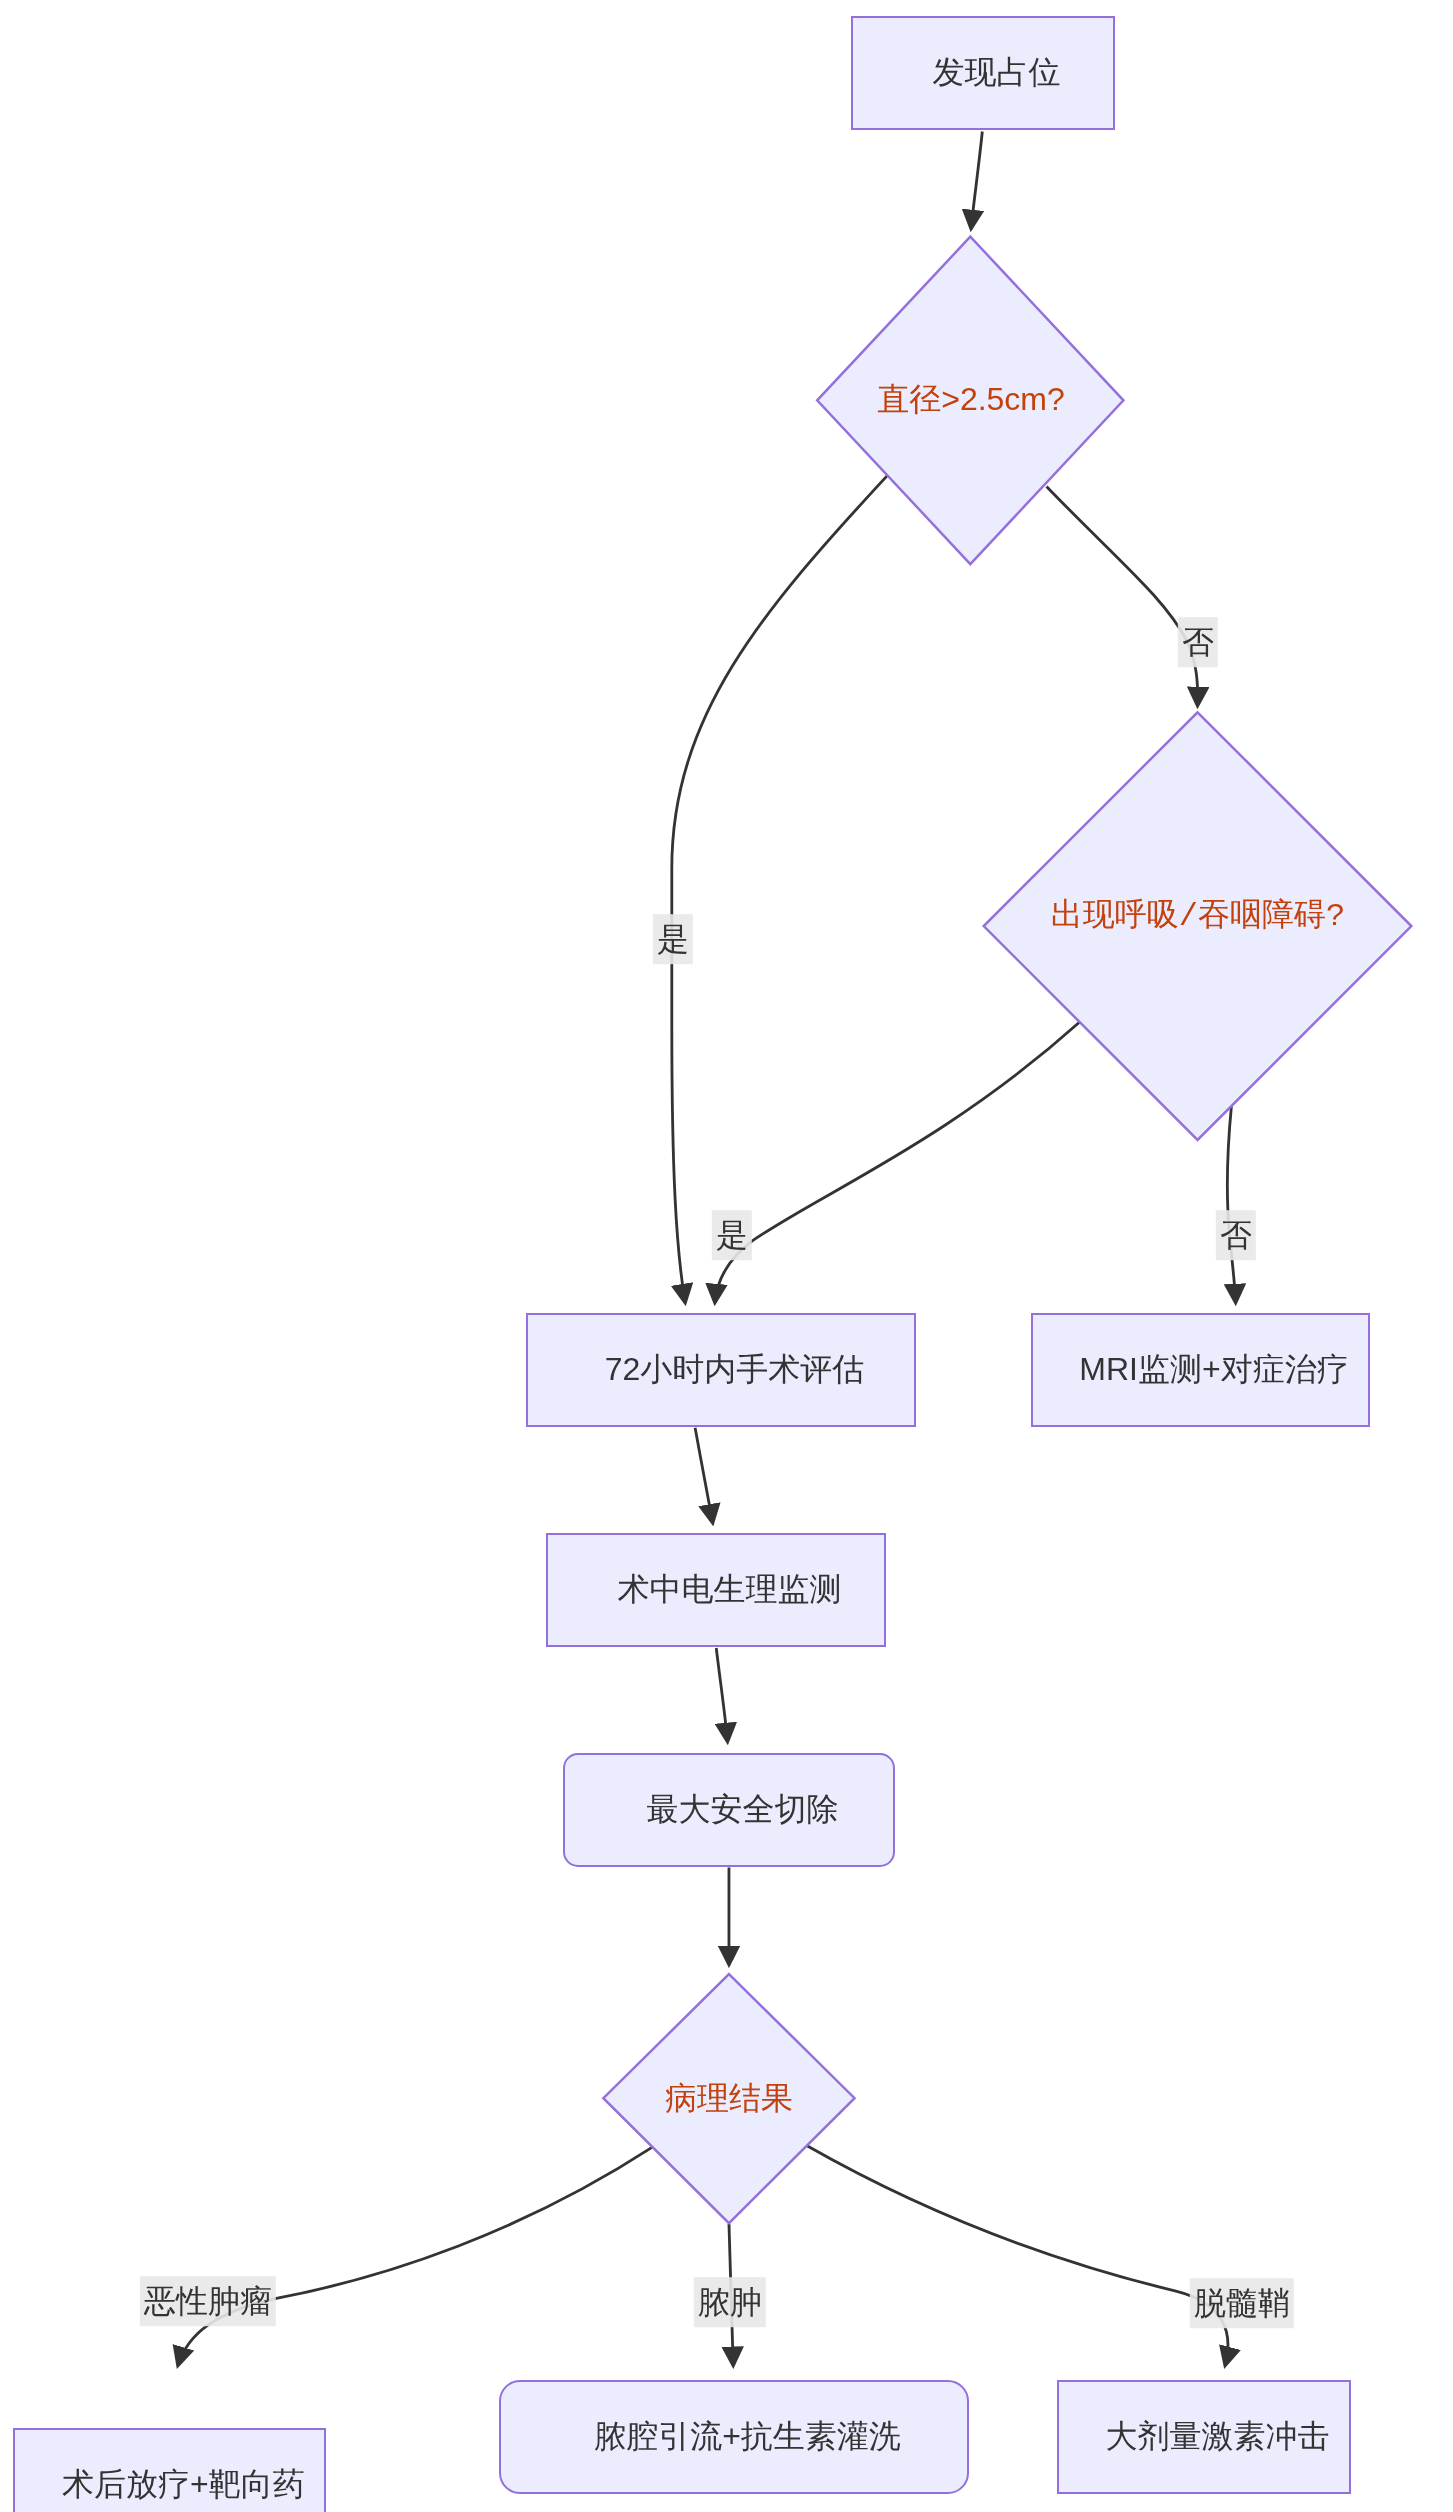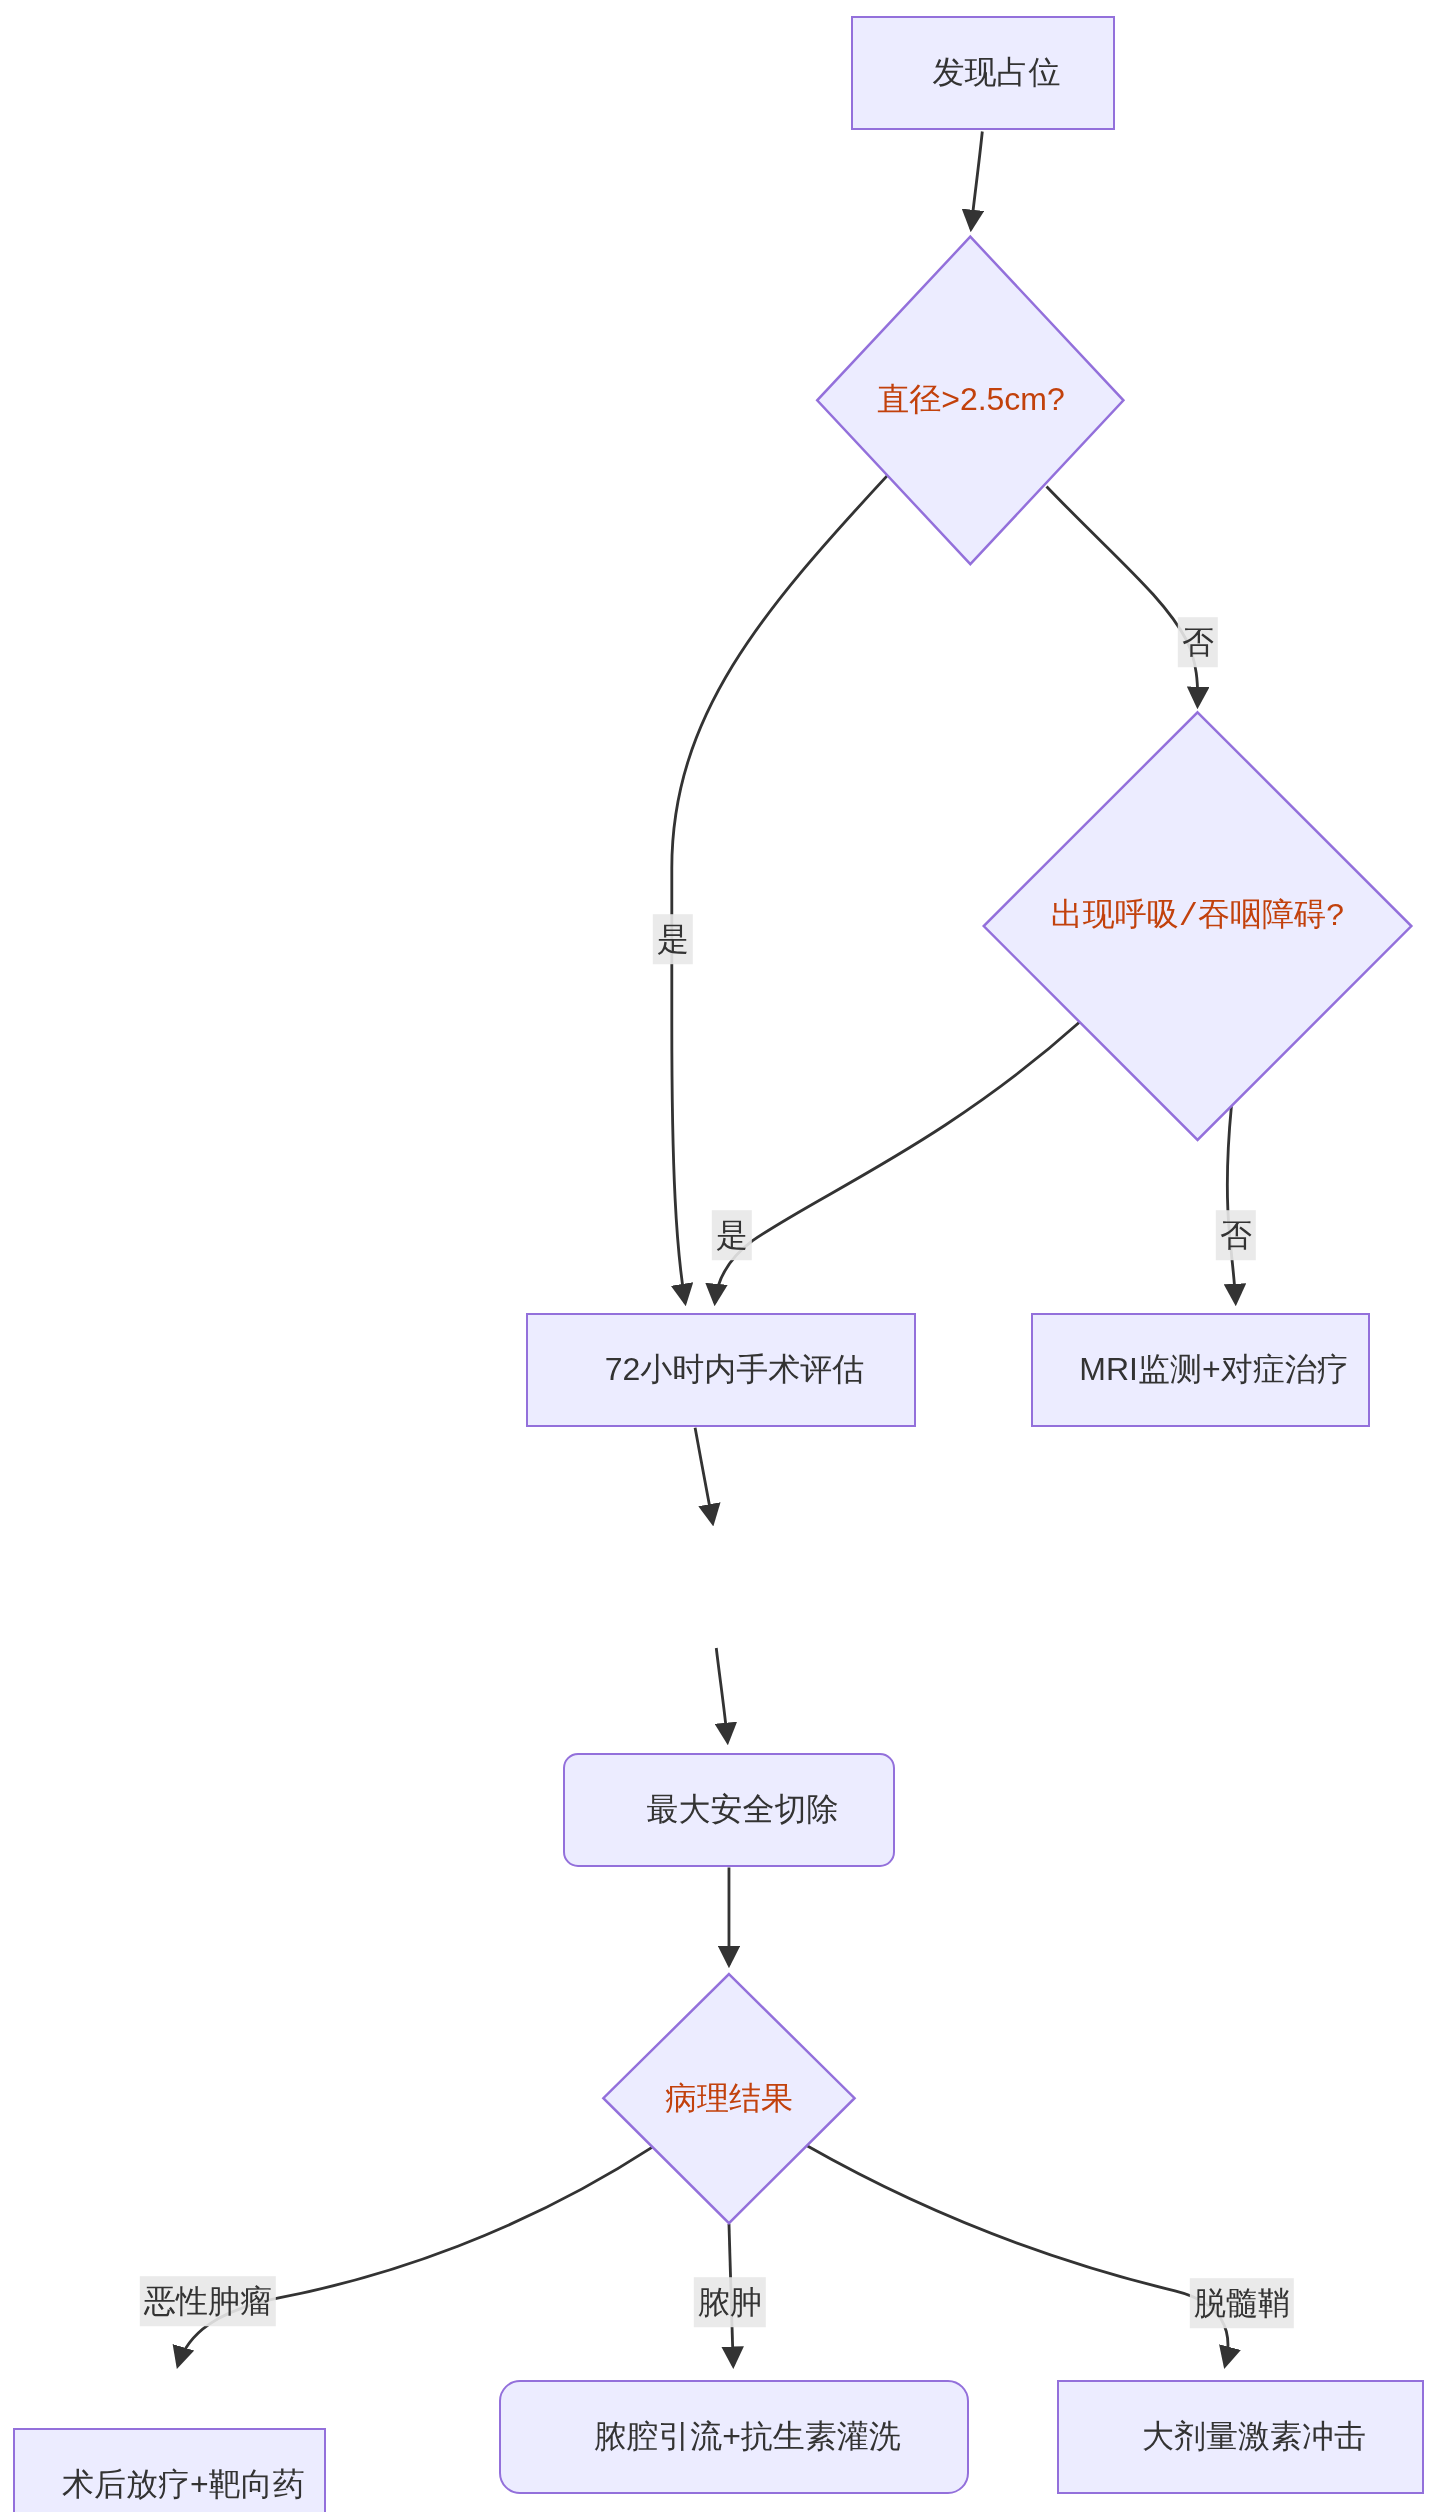--- a/index.html
+++ b/index.html
@@ -92,28 +92,29 @@
     <polygon class="diamond" points="1697,1009 2000,1312 1697,1615 1394,1312"></polygon>
     <polygon class="diamond" points="1033,2797 1211,2973 1033,3150 855,2973"></polygon>
   </svg>
 
   <div class="node" style="left:851px; top:16px; width:264px; height:114px;">发现占位</div>
 
   <div class="node" style="left:526px; top:1313px; width:390px; height:114px;">72小时内手术评估</div>
 
   <div class="node" style="left:1031px; top:1313px; width:339px; height:114px;">MRI监测+对症治疗</div>
 
+  <div class="node" style="left:546px; top:1533px; width:340px; height:114px;">术中电生理监测</div>
 
   <div class="node" style="left:563px; top:1753px; width:332px; height:114px;border-radius:15px;">最大安全切除</div>
 
   <div class="node" style="left:13.4px; top:2380px; width:313px; height:114px;margin-top:48px;">术后放疗+靶向药</div>
 
   <div class="node" style="left:499px; top:2380px; width:470px; height:114px;border-radius:21px;">脓腔引流+抗生素灌洗</div>
 
-  <div class="node" style="left:1057px; top:2380px; width:367px; height:114px;">大剂量激素冲击</div>
+  <div class="node" style="left:1057px; top:2380px; width:294px; height:114px;">大剂量激素冲击</div>
 
   <div class="diamond-label" style="left:971px; top:400px;">直径&gt;2.5cm?</div>
 
   <div class="diamond-label" style="left:1198px; top:915px;font-family:Liberation Mono, monospace;">出现呼吸/吞咽障碍?</div>
 
   <div class="diamond-label" style="left:729px; top:2099px;">病理结果</div>
 
   <div class="edge-label" style="left:673px; top:939px;">是</div>
 
   <div class="edge-label" style="left:1198px; top:642px;">否</div>

